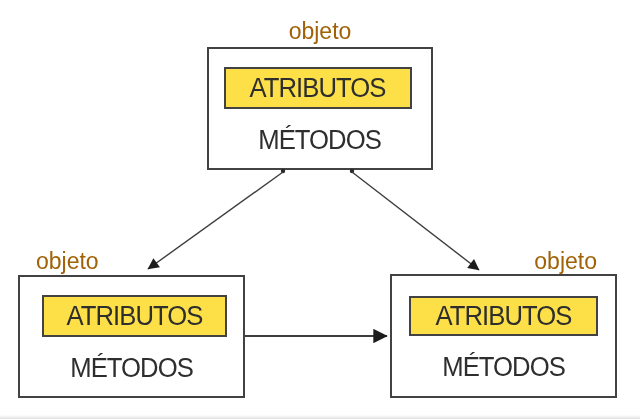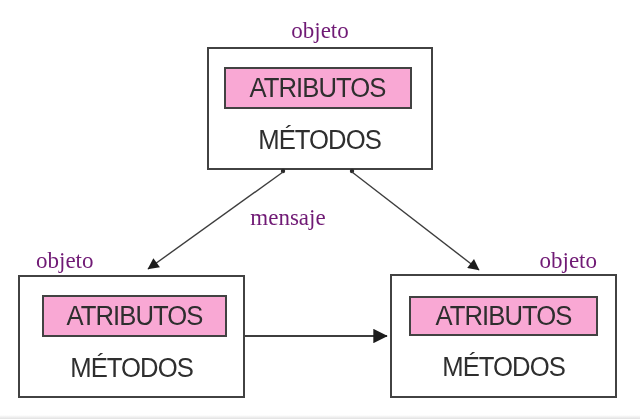--- a/index.html
+++ b/index.html
@@ -23,21 +23,21 @@
   }
   .obj-box.top   { left: 207px; top: 47px;  width: 226px; height: 123px; }
   .obj-box.left  { left: 18px;  top: 275px; width: 227px; height: 123px; }
   .obj-box.right { left: 390px; top: 274px; width: 227px; height: 124px; }
 
   
   .attr-box {
     position: absolute;
     box-sizing: border-box;
     border: 2px solid #424242;
-    background: #f9a8d4;
+    background: #fde047;
     display: flex;
     align-items: center;
     justify-content: center;
   }
   .obj-box.top   .attr-box { left: 15px; top: 18px; width: 188px; height: 42px; }
   .obj-box.left  .attr-box { left: 22px; top: 18px; width: 185px; height: 42px; }
   .obj-box.right .attr-box { left: 17px; top: 20px; width: 189px; height: 40px; }
 
   .caps {
     font-size: 27px;
@@ -60,23 +60,22 @@
   }
   .obj-box.top   .methods-row { top: 64px; }
   .obj-box.left  .methods-row { top: 64px; }
   .obj-box.right .methods-row { top: 64px; }
 
   
   .small-label {
     position: absolute;
     font-size: 23px;
     line-height: 24px;
-    color: #701a75;
+    color: #a16207;
     white-space: nowrap;
-    font-family: Liberation Serif, serif;
   }
   .label-top     { left: 207px; top: 19px; width: 226px; text-align: center; }
   .label-left    { left: 36px;  top: 249px; }
   .label-right   { right: 43px; top: 249px; }
   .label-message { left: 238px; top: 206px; width: 100px; text-align: center; }
 
   .arrow-layer {
     position: absolute;
     left: 0; top: 0;
     width: 640px; height: 420px;
@@ -119,21 +118,20 @@
   <div class="small-label label-right">objeto</div>
   <div class="obj-box right">
     <div class="attr-box">
       <span class="caps">ATRIBUTOS</span>
     </div>
     <div class="methods-row">
       <span class="caps">MÉTODOS</span>
     </div>
   </div>
 
-  <div class="small-label label-message">mensaje</div>
 
   <svg class="arrow-layer" width="640" height="420" viewBox="0 0 640 420" xmlns="http://www.w3.org/2000/svg">
     <defs>
       <marker id="ah" viewBox="0 0 10 10" refX="9.5" refY="5" markerWidth="9" markerHeight="8" orient="auto">
         <path d="M0,0 L10,5 L0,10 z" fill="#1c1c1c"></path>
       </marker>
     </defs>
     <circle cx="283" cy="171" r="2.2" fill="#2a2a2a"></circle>
     <circle cx="352" cy="171" r="2.2" fill="#2a2a2a"></circle>
     <line x1="283" y1="172" x2="148" y2="269" stroke="#3d3d3d" stroke-width="1.4" marker-end="url(#ah)"></line>

